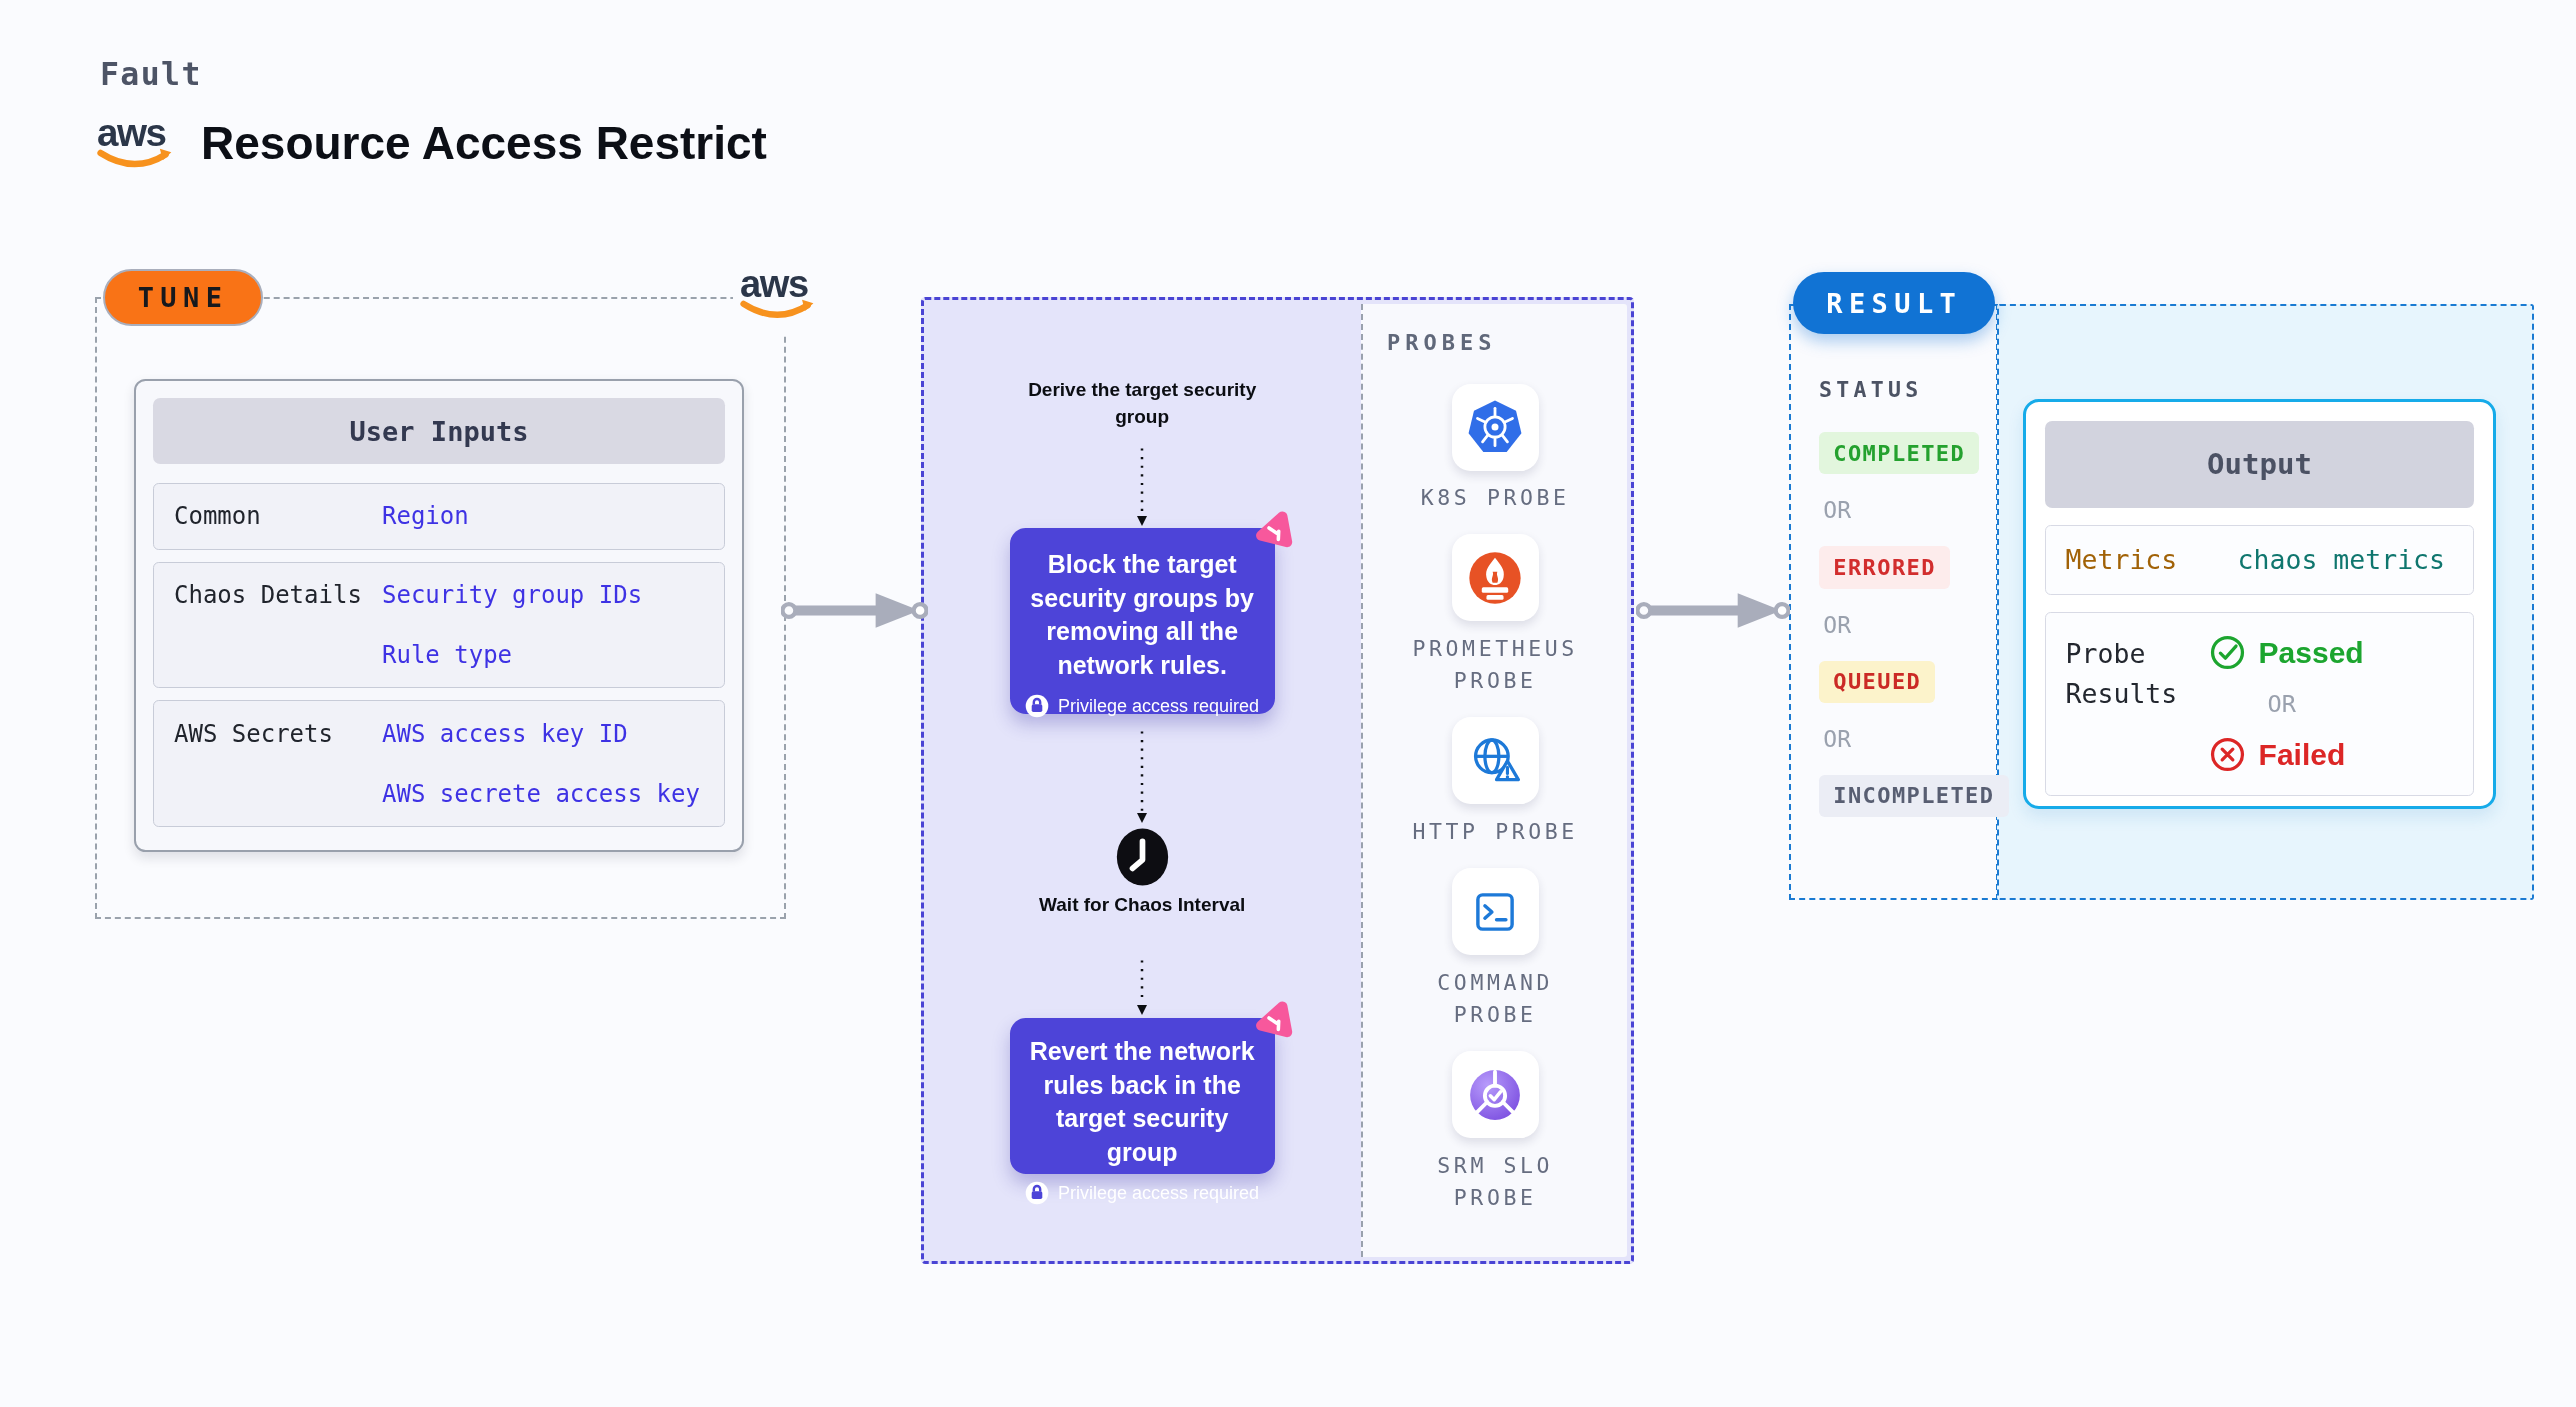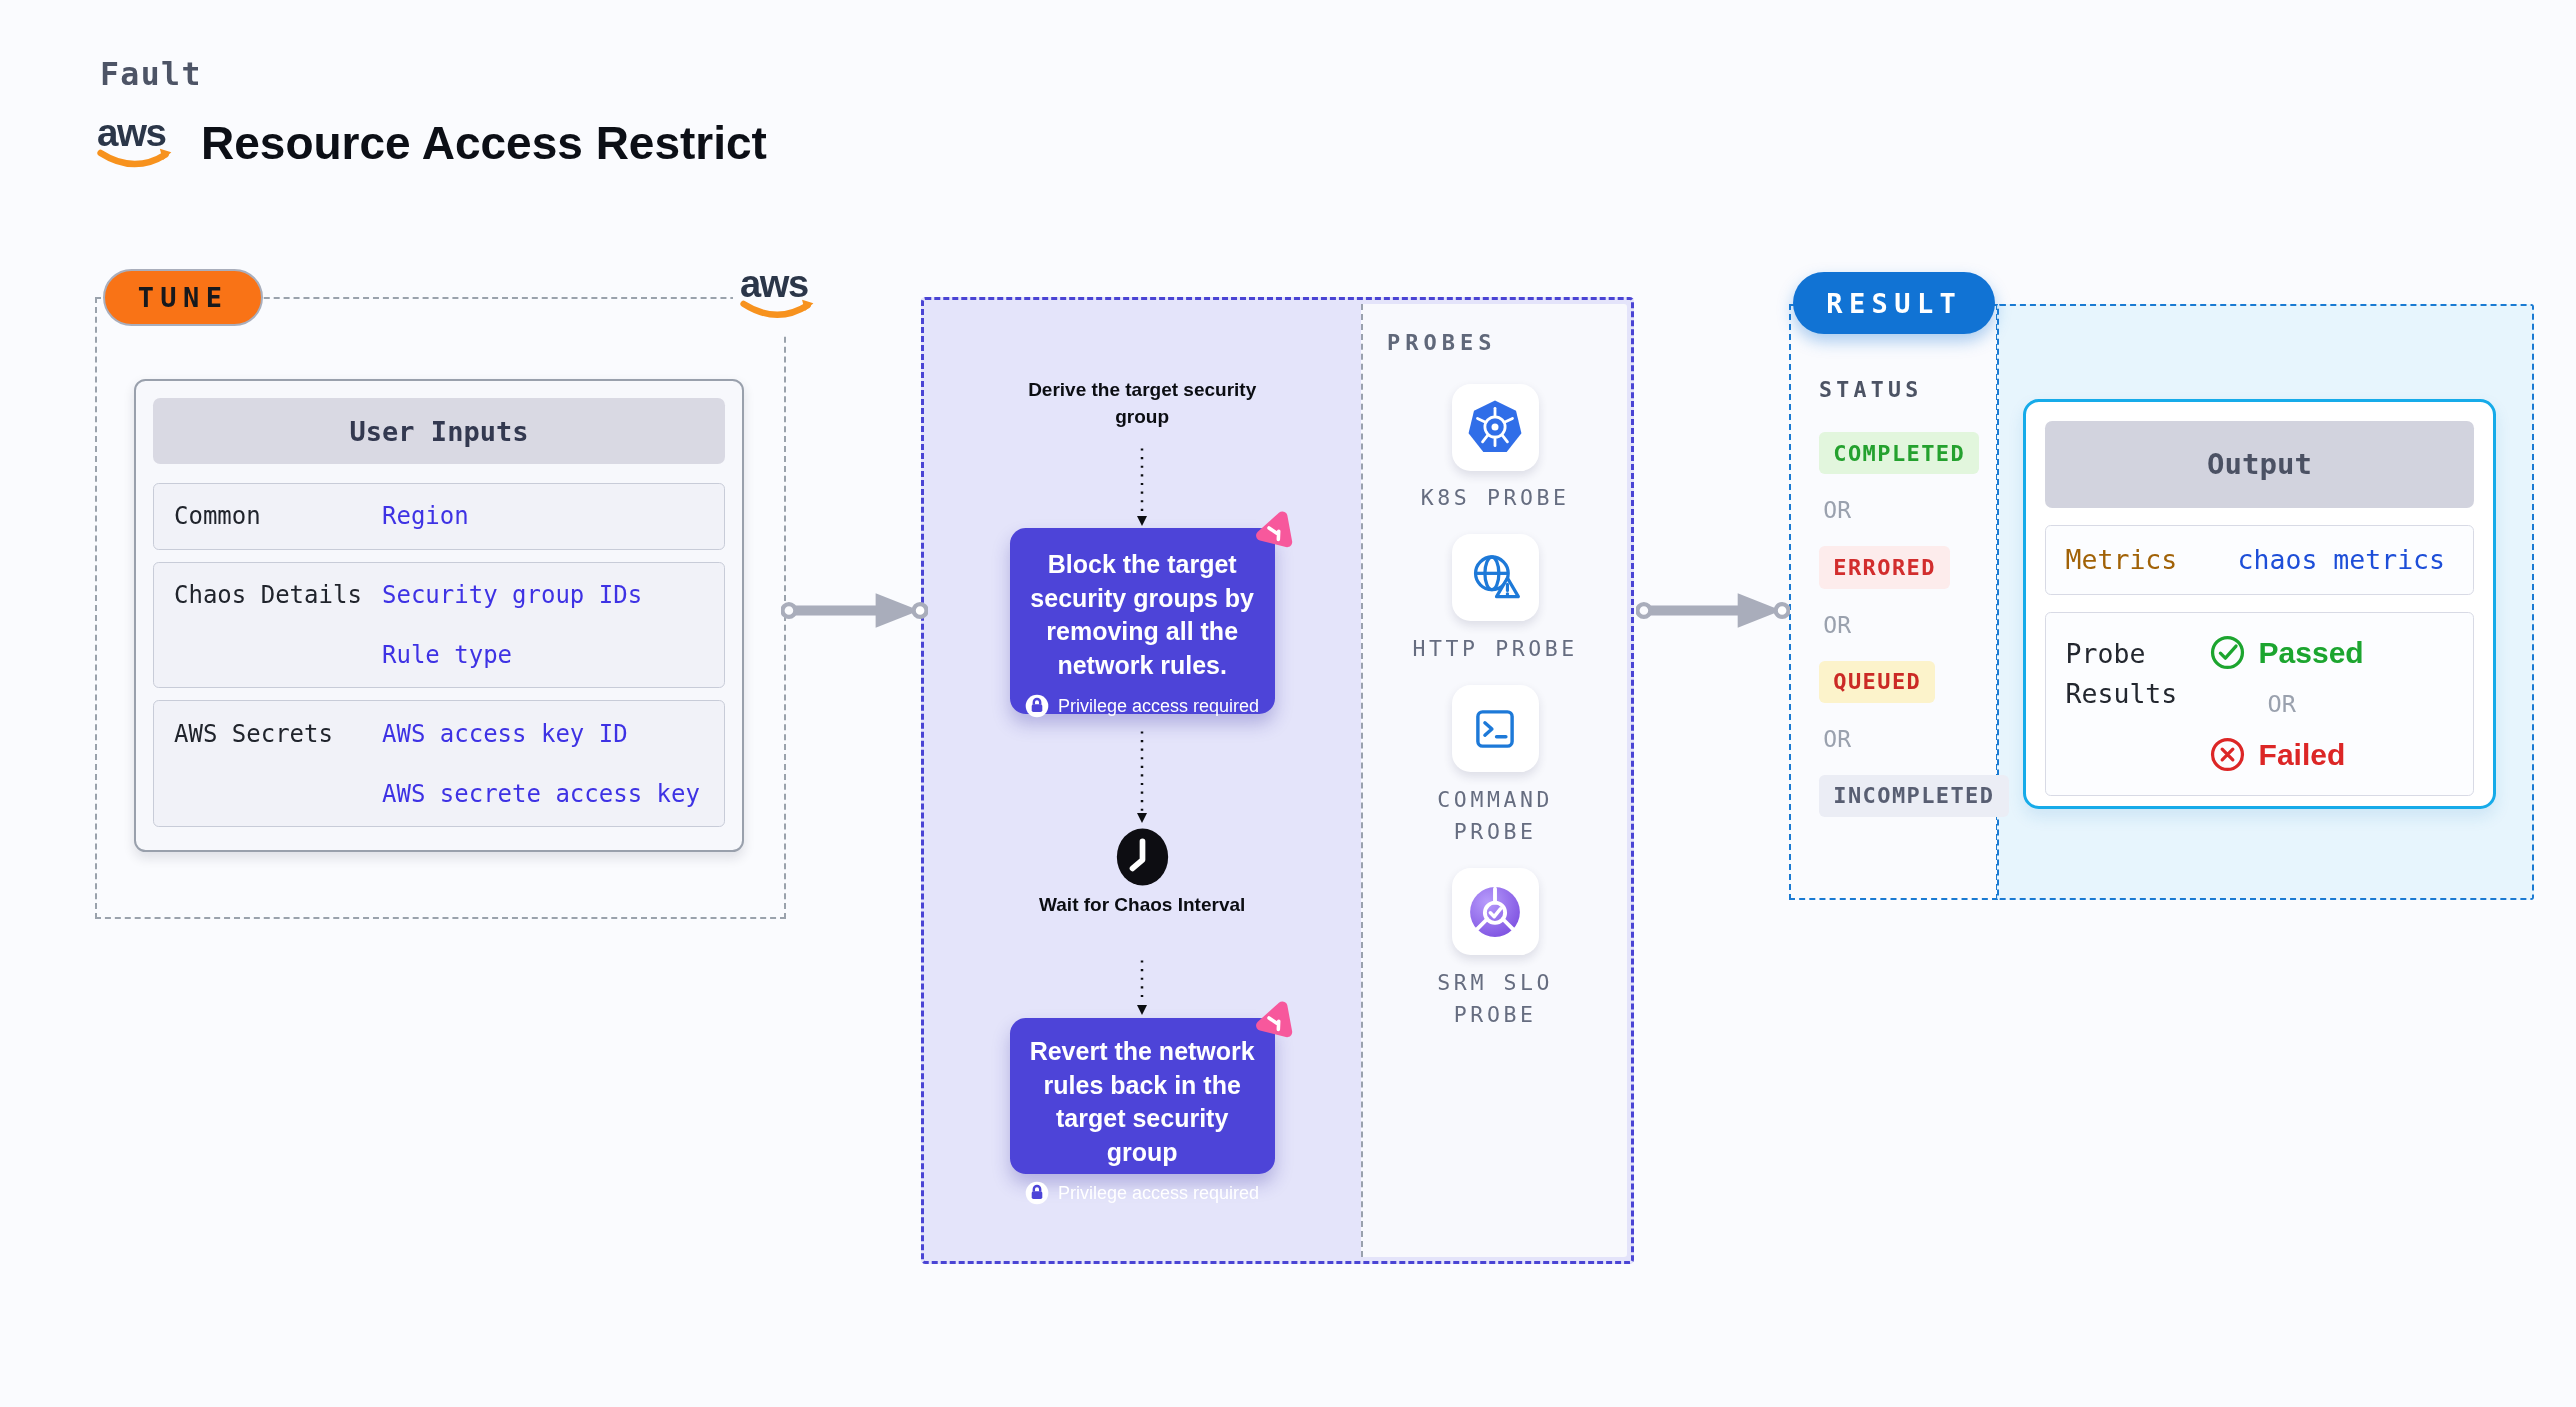--- a/index.html
+++ b/index.html
@@ -104,21 +104,21 @@
   .output-card{position:absolute;left:234px;top:95px;width:473px;height:410px;
     background:#ffffff;border:3.6px solid #16abe9;border-radius:15.8px;box-sizing:border-box;
     box-shadow:0 7.2px 15.8px rgba(22,120,190,.12);z-index:2;}
   .out-header{margin:18.6px 18.6px 0;height:87px;background:#d2d3de;border-radius:7.2px;
     display:flex;align-items:center;justify-content:center;font-size:29px;font-weight:bold;
     color:#4b5163;}
   .out-row{margin:17px 18.6px 0;border:1.4px solid #d8dae5;border-radius:5.7px;background:#fcfdff;
     display:flex;box-sizing:border-box;}
   .row-metrics{padding:18.6px 20px;align-items:center;}
   .row-metrics .lab{flex:0 0 172px;font-size:26.5px;color:#a16207;}
-  .metrics-val{font-size:26.5px;color:#1d4ed8;}
+  .metrics-val{font-size:26.5px;color:#0f766e;}
   .row-probe{padding:21.5px 20px;align-items:flex-start;}
   .row-probe .lab{flex:0 0 143px;font-size:26.5px;color:#23272f;line-height:1.5;}
   .verdicts{display:flex;flex-direction:column;}
   .verdict{display:flex;align-items:center;gap:13px;
     font-family:"Liberation Sans",sans-serif;font-weight:bold;font-size:30px;}
   .verdict-pass{color:#1ca52f;}
   .verdict-fail{color:#dc2626;}
   .verdict-or{font-family:"DejaVu Sans Mono",monospace;font-weight:normal;font-size:23.6px;
     color:#9aa1ae;margin:18.6px 0 18.6px 59px;}
 </style>
@@ -261,20 +261,32 @@
               <line x1="48.2" y1="30" x2="58.5" y2="25"></line>
               <line x1="27" y1="46" x2="20" y2="55"></line>
               <line x1="45" y1="46" x2="52" y2="55"></line>
             </g>
             <circle cx="36" cy="36" r="4.5" fill="#ffffff"></circle>
           </svg>
         </div>
         <div class="probe-name">K8S PROBE</div>
       </div>
 
+      <div class="probe-item">
+        <div class="probe-card">
+          <svg width="56" height="56" viewBox="0 0 72 72">
+            <circle cx="36" cy="36" r="33" fill="#e75225"></circle>
+            <path d="M36 10 C43 19 49 25 47 35 C45.5 42 41 45 36 45 C31 45 26.5 42 25 35 C23 25 29 19 36 10 Z" fill="#ffffff"></path>
+            <path d="M33 28 C35 33 30 36 33 42 L39 42 C42 36 37 33 39 28 Z" fill="#e75225"></path>
+            <rect x="19" y="48" width="34" height="7" rx="2" fill="#ffffff"></rect>
+            <rect x="25" y="58" width="22" height="6" rx="2" fill="#ffffff"></rect>
+          </svg>
+        </div>
+        <div class="probe-name">PROMETHEUS PROBE</div>
+      </div>
 
       <div class="probe-item">
         <div class="probe-card">
           <svg width="56" height="56" viewBox="0 0 72 72">
             <g stroke="#1d79d8" stroke-width="4.2" fill="none">
               <circle cx="32" cy="30" r="21"></circle>
               <ellipse cx="32" cy="30" rx="9" ry="21"></ellipse>
               <line x1="12" y1="30" x2="52" y2="30"></line>
             </g>
             <path d="M52 36 L66 60 L38 60 Z" fill="#ffffff" stroke="#1d79d8" stroke-width="4.2" stroke-linejoin="round"></path>

